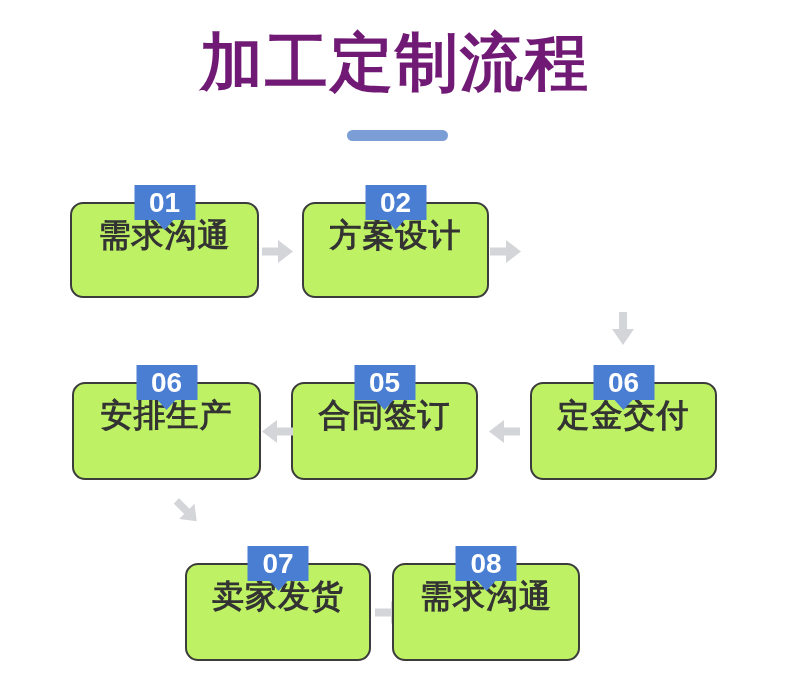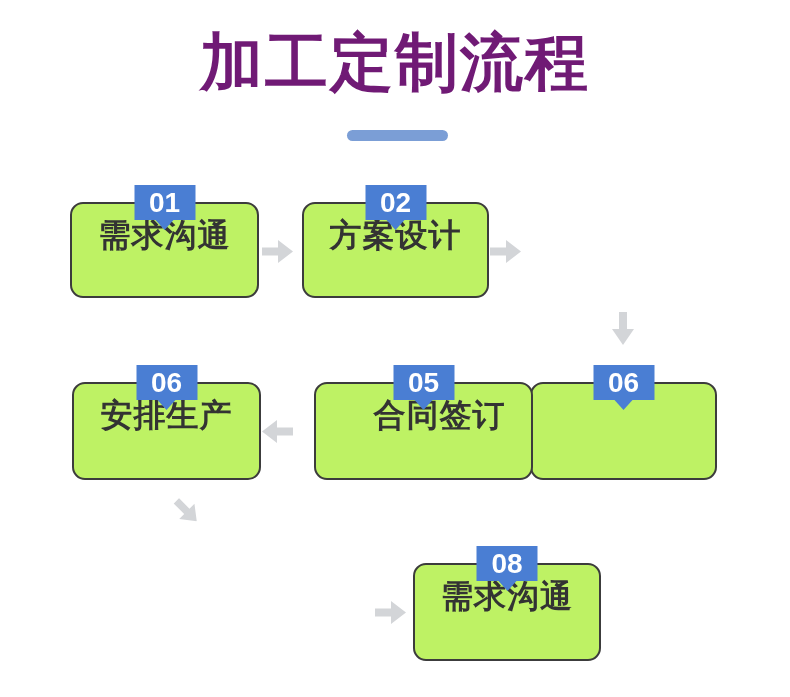--- a/index.html
+++ b/index.html
@@ -38,24 +38,24 @@
     border-top:10px solid var(--accent,#4a7ed3);
   }
   .arrow{position:absolute;color:var(--arrow,#d3d5d8);line-height:0;}
   .arrow svg{display:block;}
   .arrow-diag{transform:rotate(45deg);transform-origin:center;}
   
   #box-01{left:70px;top:202px;width:185px;height:92px;}
   #box-02{left:302px;top:202px;width:183px;height:92px;}
   #box-03{left:530px;top:202px;width:183px;height:92px;}
   #box-04{left:530px;top:382px;width:183px;height:94px;}
-  #box-05{left:314px;top:382px;width:183px;height:94px;padding-left:32px;}
+  #box-05{left:291px;top:382px;width:183px;height:94px;}
   #box-06{left:72px;top:382px;width:185px;height:94px;}
   #box-07{left:185px;top:563px;width:182px;height:94px;}
-  #box-08{left:413px;top:563px;width:184px;height:94px;}
+  #box-08{left:392px;top:563px;width:184px;height:94px;}
   #arrow-1-2{left:262px;top:240px;}
   #arrow-2-3{left:490px;top:240px;}
   #arrow-3-4{left:612px;top:312px;}
   #arrow-4-5{left:489px;top:420px;}
   #arrow-5-6{left:262px;top:420px;}
   #arrow-6-7{left:172px;top:500px;}
   #arrow-7-8{left:375px;top:601px;}
 </style>
 </head>
 <body>
@@ -98,20 +98,21 @@
     <svg width="22" height="33" viewBox="0 0 22 33">
         <polygon fill="currentColor" points="7,0 15,0 15,17 22,17 11,33 0,17 7,17"></polygon>
       </svg>
   </div>
 
   <div class="step-box" id="box-04">
     <div class="badge">
       <span>06</span>
       <span class="badge-pointer"></span>
     </div>
+    <span class="step-label">定金交付</span>
   </div>
 
   <div class="arrow" id="arrow-4-5">
     <svg width="31" height="23" viewBox="0 0 31 23">
         <polygon fill="currentColor" points="31,7.5 15,7.5 15,0 0,11.5 15,23 15,15.5 31,15.5"></polygon>
       </svg>
   </div>
 
   <div class="step-box" id="box-05">
     <div class="badge">
@@ -134,20 +135,27 @@
     </div>
     <span class="step-label">安排生产</span>
   </div>
 
   <div class="arrow arrow-diag" id="arrow-6-7">
     <svg width="29" height="22" viewBox="0 0 31 23">
         <polygon fill="currentColor" points="0,7.5 16,7.5 16,0 31,11.5 16,23 16,15.5 0,15.5"></polygon>
       </svg>
   </div>
 
+  <div class="step-box" id="box-07">
+    <div class="badge">
+      <span>07</span>
+      <span class="badge-pointer"></span>
+    </div>
+    <span class="step-label">卖家发货</span>
+  </div>
 
   <div class="arrow" id="arrow-7-8">
     <svg width="31" height="23" viewBox="0 0 31 23">
         <polygon fill="currentColor" points="0,7.5 16,7.5 16,0 31,11.5 16,23 16,15.5 0,15.5"></polygon>
       </svg>
   </div>
 
   <div class="step-box" id="box-08">
     <div class="badge">
       <span>08</span>

